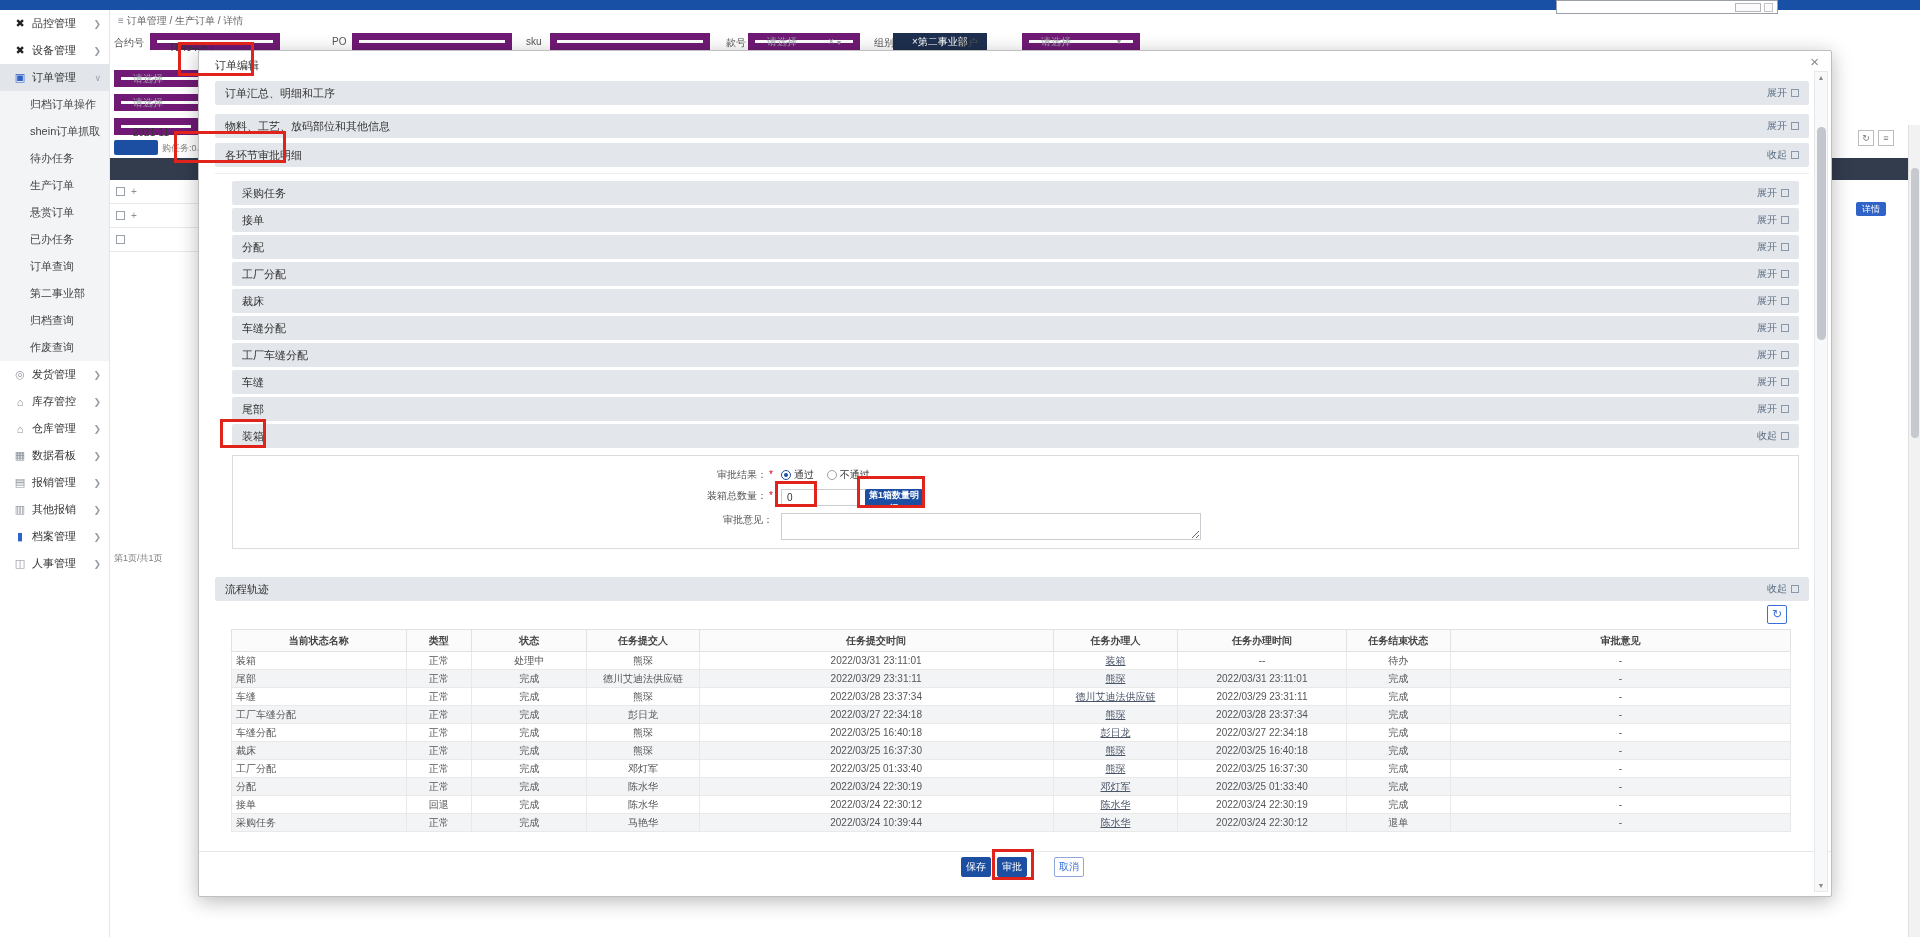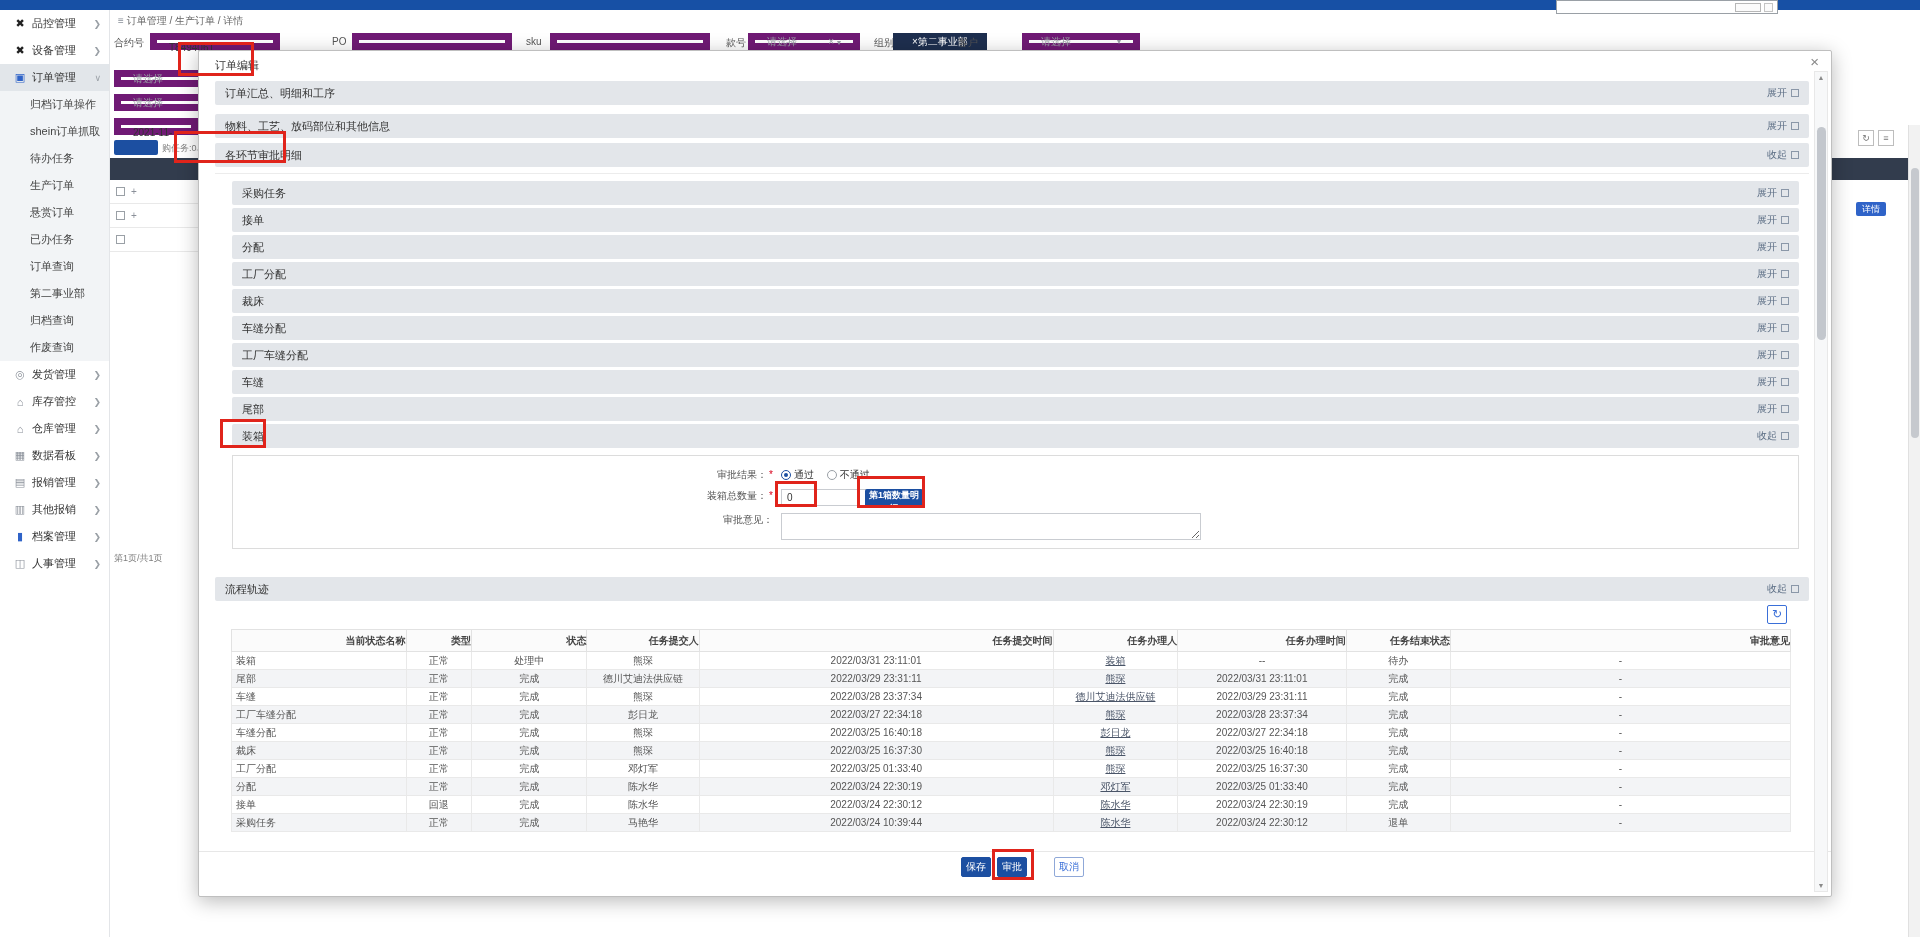--- a/index.html
+++ b/index.html
@@ -68,21 +68,21 @@
   .rdot.off { border-color:#9aa0a6; }
   .qty-input { width:86px; height:17px; border:1px solid #c9ccd1; font-size:10px; padding:0 5px; color:#333; }
   .blue-btn { background:#1c4fa1; color:#fff; border:none; border-radius:2px; font-size:9px; font-weight:bold; cursor:pointer; }
   .detail-btn { position:absolute; left:632px; width:58px; height:18px; }
   .opinion { width:420px; height:27px; border:1px solid #c9ccd1; font-size:10px; resize:both; font-family:"Liberation Sans",sans-serif; }
 
   .refresh-btn { position:absolute; left:1568px; top:554px; width:20px; height:19px; border:1px solid #3a6fd8; color:#3a6fd8;
                  background:#fff; border-radius:2px; font-size:12px; line-height:17px; text-align:center; cursor:pointer; }
 
   .pt-table { position:absolute; left:32px; top:578px; width:1560px; border-collapse:collapse; table-layout:fixed; font-size:10px; }
-  .pt-table th { border:1px solid #e2e2e2; background:#fbfbfb; color:#444; font-weight:bold; height:22px; text-align:right; }
+  .pt-table th { border:1px solid #e2e2e2; background:#fbfbfb; color:#444; font-weight:bold; height:22px; text-align:center; }
   .pt-table td { border:1px solid #e9e9e9; height:18px; text-align:center; color:#555; padding:0 4px; overflow:hidden; white-space:nowrap; }
   .pt-table td.ta-l { text-align:left; }
   .pt-table tr:nth-child(even) td { background:#f3f4f6; }
   .cell-link { color:#4a5568; text-decoration:underline; cursor:pointer; }
 
   .footer-line { position:absolute; left:0; right:0; top:800px; border-top:1px solid #e7e7e7; }
   .ft-btn { position:absolute; top:806px; width:30px; height:20px; font-size:10px; border-radius:2px; text-align:center; line-height:18px; cursor:pointer; }
   .ft-solid { background:#1c4fa1; color:#fff; border:1px solid #1c4fa1; }
   .ft-ghost { background:#fff; color:#3a6fd8; border:1px solid #8fa8d8; }
 

